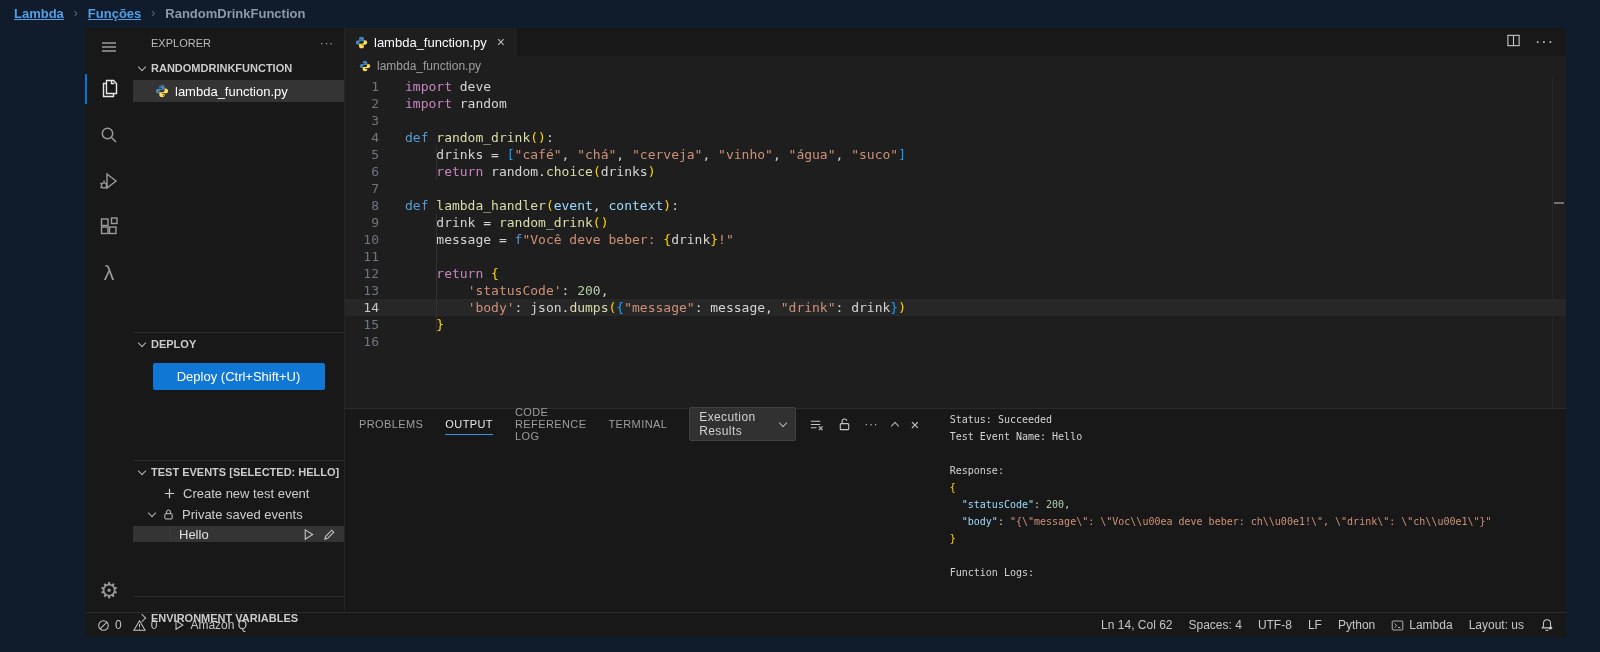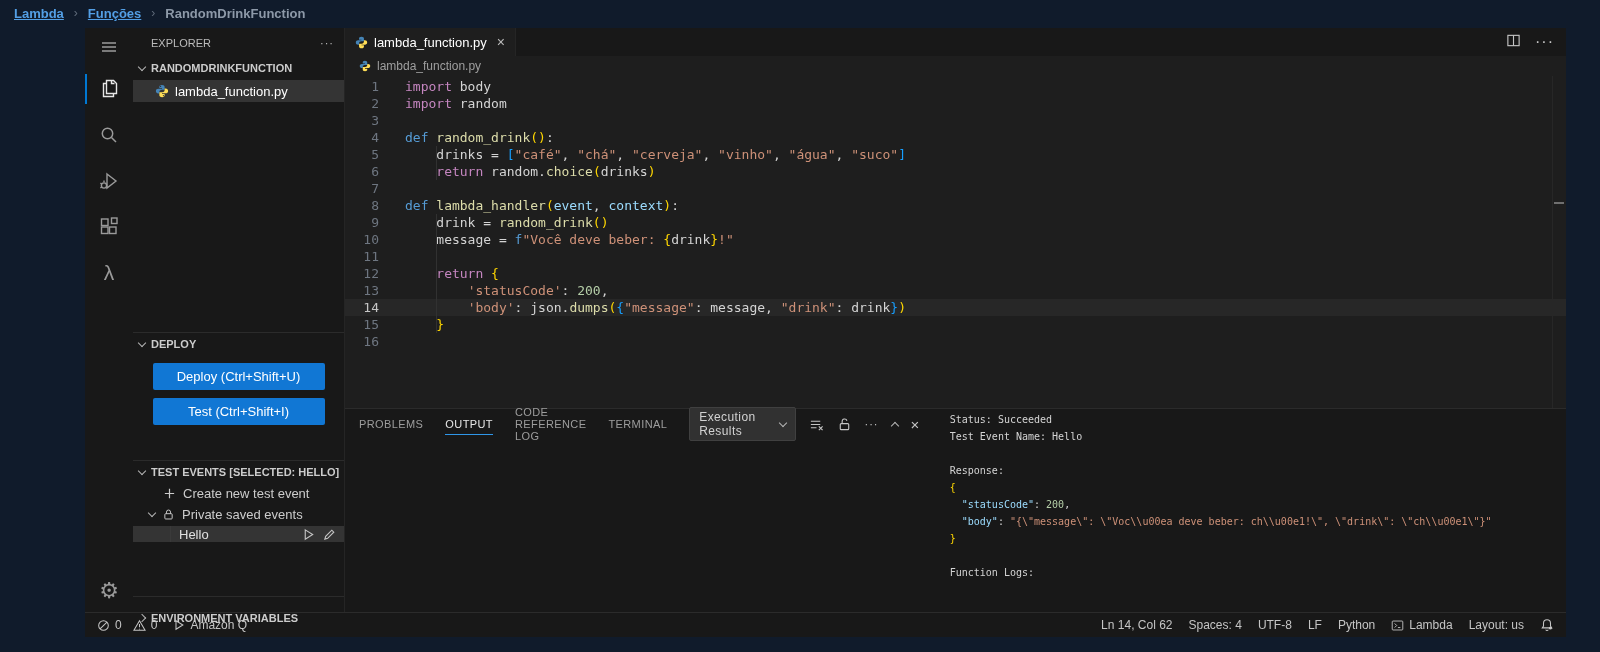--- a/index.html
+++ b/index.html
@@ -165,21 +165,20 @@
           </svg>
         <span>lambda_function.py</span>
       </div>
 
       <div class="sb-abs sb-sep" style="top:304px;"></div>
       <div class="sb-abs sb-header" style="top:306px;">
         <span class="chev down"></span>
         <span>DEPLOY</span>
       </div>
       <button class="sb-abs btn" style="top:335px;">Deploy (Ctrl+Shift+U)</button>
-      <button class="sb-abs btn" style="top:370px;">Test (Ctrl+Shift+I)</button>
 
       <div class="sb-abs sb-sep" style="top:432px;"></div>
       <div class="sb-abs sb-header" style="top:434px;">
         <span class="chev down"></span>
         <span>TEST EVENTS [SELECTED: HELLO]</span>
       </div>
       <div class="sb-abs tree-row" style="top:476px;">
         <span class="chev down"></span>
         <svg width="13" height="13" viewBox="0 0 16 16" fill="none" stroke="#cccccc" stroke-width="1.2">
             <rect x="3.5" y="7" width="9" height="6.5" rx="1"></rect>
@@ -240,21 +239,21 @@
       <div class="bcrow">
         <svg width="12" height="12" viewBox="0 0 16 16">
             <path fill="#4584b6" d="M7.9 1C5.8 1 5 2 5 3.2V4.5h3v.8H3.8C2.2 5.3 1 6.3 1 8s1.2 2.8 2.8 2.8H5V9.2C5 7.7 6.2 6.6 7.7 6.6H11V3.2C11 2 10.1 1 7.9 1z"></path>
             <path fill="#ffde57" d="M8.1 15c2.1 0 2.9-1 2.9-2.2V11.5H8v-.8h4.2c1.6 0 2.8-1 2.8-2.7S13.8 5.2 12.2 5.2H11v1.6c0 1.5-1.2 2.6-2.7 2.6H5v3.4C5 14 5.9 15 8.1 15z"></path>
           </svg>
         <span>lambda_function.py</span>
       </div>
 
       <div class="codearea" id="codearea">
         <div id="code-lines">
-            <div class="cl"><span class="gut">1</span><span><span style="color: rgb(197, 134, 192);">import</span><span style="color: rgb(212, 212, 212);"> body</span></span></div>
+            <div class="cl"><span class="gut">1</span><span><span style="color: rgb(197, 134, 192);">import</span><span style="color: rgb(212, 212, 212);"> deve</span></span></div>
             <div class="cl"><span class="gut">2</span><span><span style="color: rgb(197, 134, 192);">import</span><span style="color: rgb(212, 212, 212);"> random</span></span></div>
             <div class="cl"><span class="gut">3</span><span>&nbsp;</span></div>
             <div class="cl"><span class="gut">4</span><span><span style="color: rgb(86, 156, 214);">def </span><span style="color: rgb(220, 220, 170);">random_drink</span><span style="color: rgb(255, 215, 0);">()</span><span style="color: rgb(212, 212, 212);">:</span></span></div>
             <div class="cl"><span class="gut">5</span><span><span style="color: rgb(212, 212, 212);">    drinks = </span><span style="color: rgb(23, 159, 255);">[</span><span style="color: rgb(206, 145, 120);">"café"</span><span style="color: rgb(212, 212, 212);">, </span><span style="color: rgb(206, 145, 120);">"chá"</span><span style="color: rgb(212, 212, 212);">, </span><span style="color: rgb(206, 145, 120);">"cerveja"</span><span style="color: rgb(212, 212, 212);">, </span><span style="color: rgb(206, 145, 120);">"vinho"</span><span style="color: rgb(212, 212, 212);">, </span><span style="color: rgb(206, 145, 120);">"água"</span><span style="color: rgb(212, 212, 212);">, </span><span style="color: rgb(206, 145, 120);">"suco"</span><span style="color: rgb(23, 159, 255);">]</span></span></div>
             <div class="cl"><span class="gut">6</span><span><span style="color: rgb(212, 212, 212);">    </span><span style="color: rgb(197, 134, 192);">return</span><span style="color: rgb(212, 212, 212);"> random.</span><span style="color: rgb(220, 220, 170);">choice</span><span style="color: rgb(255, 215, 0);">(</span><span style="color: rgb(212, 212, 212);">drinks</span><span style="color: rgb(255, 215, 0);">)</span></span></div>
             <div class="cl"><span class="gut">7</span><span>&nbsp;</span></div>
             <div class="cl"><span class="gut">8</span><span><span style="color: rgb(86, 156, 214);">def </span><span style="color: rgb(220, 220, 170);">lambda_handler</span><span style="color: rgb(255, 215, 0);">(</span><span style="color: rgb(156, 220, 254);">event</span><span style="color: rgb(212, 212, 212);">, </span><span style="color: rgb(156, 220, 254);">context</span><span style="color: rgb(255, 215, 0);">)</span><span style="color: rgb(212, 212, 212);">:</span></span></div>
             <div class="cl"><span class="gut">9</span><span><span style="color: rgb(212, 212, 212);">    drink = </span><span style="color: rgb(220, 220, 170);">random_drink</span><span style="color: rgb(255, 215, 0);">()</span></span></div>
             <div class="cl"><span class="gut">10</span><span><span style="color: rgb(212, 212, 212);">    message = </span><span style="color: rgb(86, 156, 214);">f</span><span style="color: rgb(206, 145, 120);">"Você deve beber: </span><span style="color: rgb(255, 215, 0);">{</span><span style="color: rgb(212, 212, 212);">drink</span><span style="color: rgb(255, 215, 0);">}</span><span style="color: rgb(206, 145, 120);">!"</span></span></div>
             <div class="cl"><span class="gut">11</span><span>&nbsp;</span></div>

